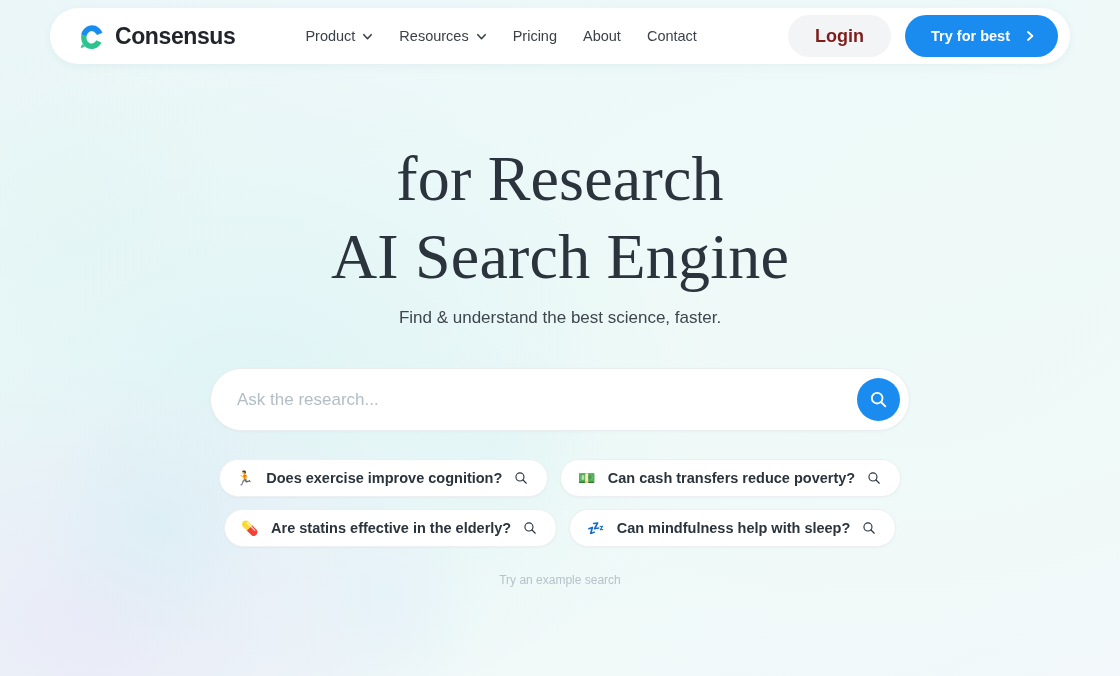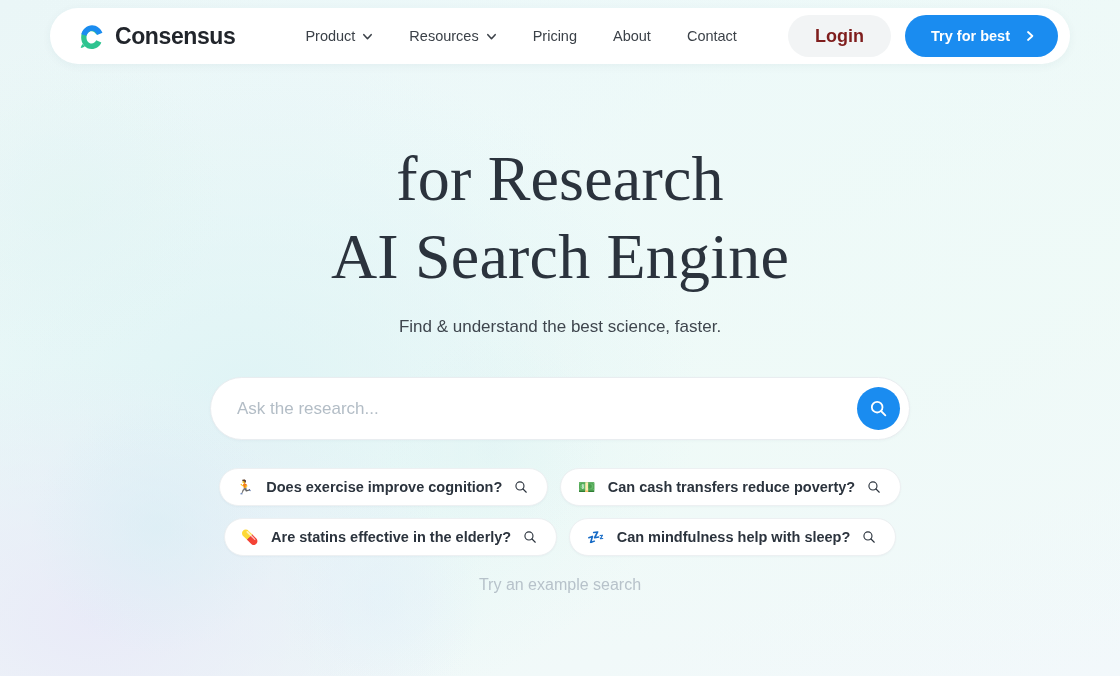--- a/index.html
+++ b/index.html
@@ -77,21 +77,21 @@
     font-size: 23px;
     font-weight: 700;
     color: #21252b;
     letter-spacing: -0.4px;
     white-space: nowrap;
   }
 
   .nav-links {
     display: flex;
     align-items: center;
-    gap: 36px;
+    gap: 26px;
     margin-left: 70px;
   }
   .nav-link {
     display: flex;
     align-items: center;
     gap: 7px;
     font-size: 14.5px;
     color: #3b4148;
     cursor: pointer;
     white-space: nowrap;
@@ -156,21 +156,21 @@
     font-size: 64px;
     line-height: 78px;
     font-weight: 400;
     color: #2b333d;
     text-align: center;
     letter-spacing: 0.2px;
   }
   .hero-title .line { display: block; }
 
   .hero-sub {
-    margin-top: 21px;
+    margin-top: 12px;
     font-size: 17px;
     color: #3f464e;
     text-align: center;
   }
 
   
   .search-wrap {
     margin-top: 40px;
     width: 700px;
     height: 63px;
@@ -239,22 +239,22 @@
   .chip-text {
     font-size: 14.5px;
     color: #2b333d;
     font-weight: bold;
   }
   .chip-search svg { width: 14px; height: 14px; display: block; }
 
   .chip-row { display: flex; gap: 12px; justify-content: center; width: 100%; }
 
   .try-note {
-    margin-top: 20px;
-    font-size: 16px;
+    margin-top: 26px;
+    font-size: 12px;
     color: #b7c2ca;
     text-align: right;
   }
 </style>
 </head>
 <body>
 
 <div class="page-bg"></div>
 
 <div class="page-root">

